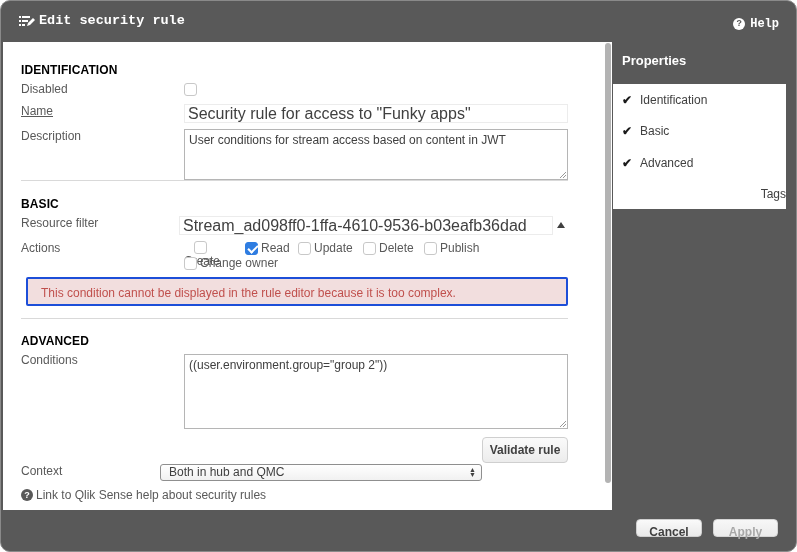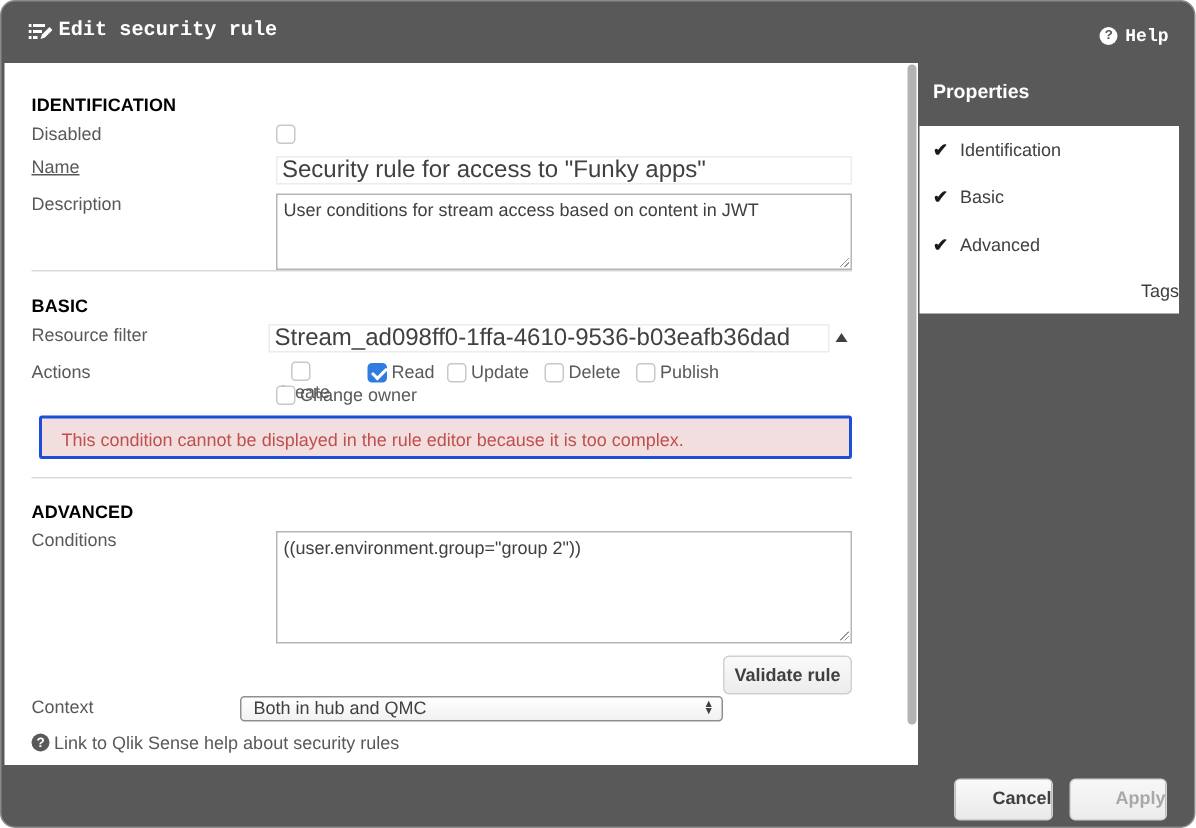--- a/index.html
+++ b/index.html
@@ -116,22 +116,22 @@
   .props-list {
     position: absolute; left: 612px; top: 83px; width: 173px; height: 125px; background: #ffffff;
   }
   .props-item {
     position: absolute; left: 0; height: 31px; width: 173px; display: flex; align-items: center;
     font-size: 12px; color: #404040;
   }
   .props-item .check { width: 14px; margin-left: 9px; margin-right: 4px; font-size: 12px; color: #1a1a1a; font-weight: bold; }
 
   .footer-btn {
-    position: absolute; top: 518px; height: 28px; border-radius: 4px; font-weight: bold;
-    font-size: 12px; text-align: right; line-height: 25px;
+    position: absolute; top: 518px; height: 18px; border-radius: 4px; font-weight: bold;
+    font-size: 12px; text-align: center; line-height: 25px;
   }
   .cancel-btn { left: 635px; width: 66px; background: linear-gradient(#fafafa, #e9e9e9); border: 1px solid #cfcfcf; color: #404040; }
   .apply-btn { left: 712px; width: 65px; background: linear-gradient(#f7f7f7, #ececec); border: 1px solid #d5d5d5; color: #a8a8a8; }
 </style>
 </head>
 <body>
 
 <div class="dialog">
 
   <div class="header">

